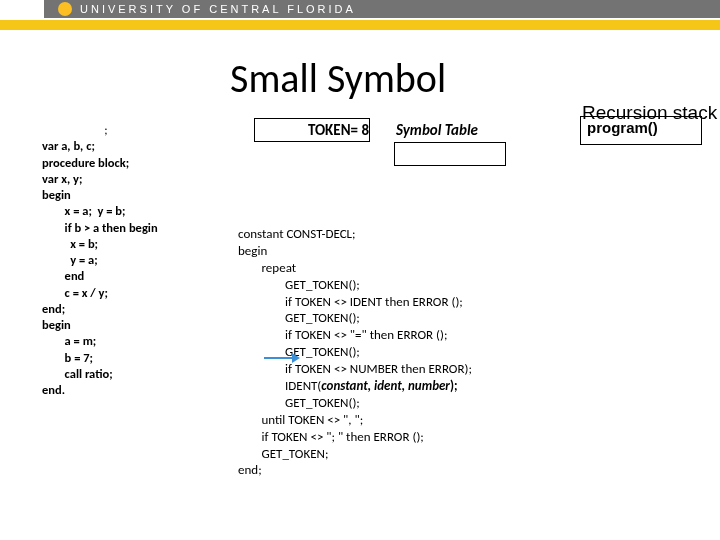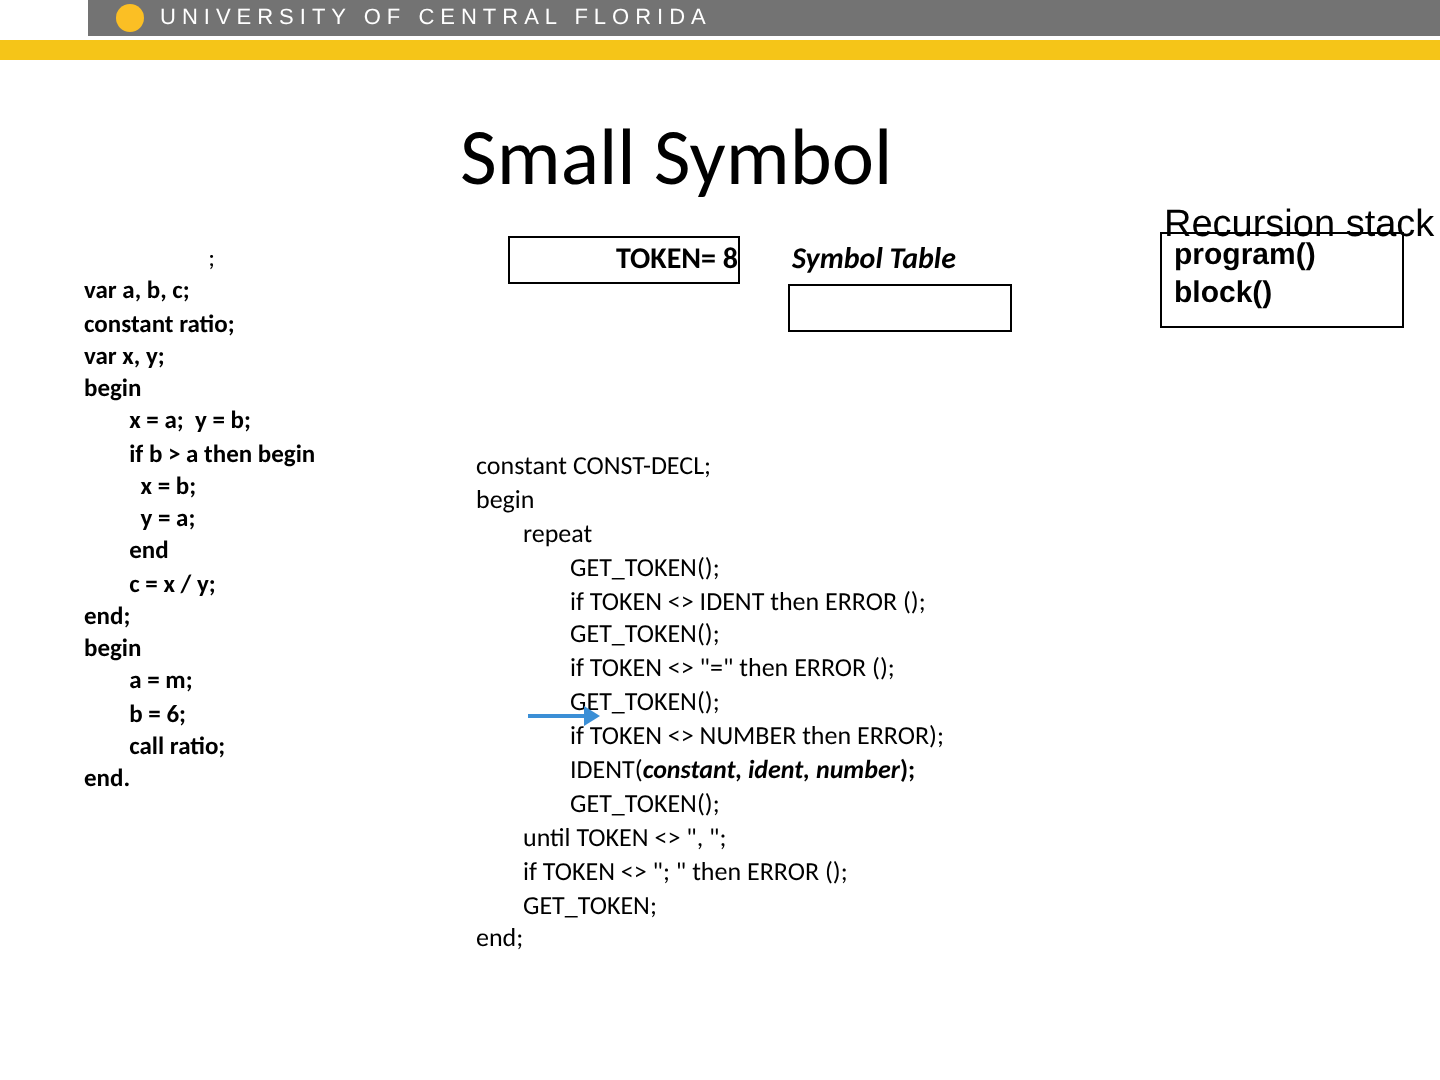--- a/index.html
+++ b/index.html
@@ -39,38 +39,37 @@
 
   <div class="token-box">
     <span>TOKEN= 8</span>
   </div>
 
   <div class="symtab-label">Symbol Table</div>
   <div class="symtab-box"></div>
 
   <div class="stack-box">
     <div>program()</div>
-    <div>block()</div>
   </div>
 
   <div class="code-left"><span>                      ;</span>
 <b>var a, b, c;</b>
-<b>constant ratio;</b>
+<b>procedure block;</b>
 <b>var x, y;</b>
 <b>begin</b>
 <b>        x = a;  y = b;</b>
 <b>        if b &gt; a then begin</b>
 <b>          x = b;</b>
 <b>          y = a;</b>
 <b>        end</b>
 <b>        c = x / y;</b>
 <b>end;</b>
 <b>begin</b>
 <b>        a = m;</b>
-<b>        b = 6;</b>
+<b>        b = 7;</b>
 <b>        call ratio;</b>
 <b>end.</b></div>
 
   <div class="code-right"><span>constant CONST-DECL;</span>
 <span>begin</span>
 <span>        repeat</span>
 <span>                GET_TOKEN();</span>
 <span>                if TOKEN &lt;&gt; IDENT then ERROR ();</span>
 <span>                GET_TOKEN();</span>
 <span>                if TOKEN &lt;&gt; "=" then ERROR ();</span>

